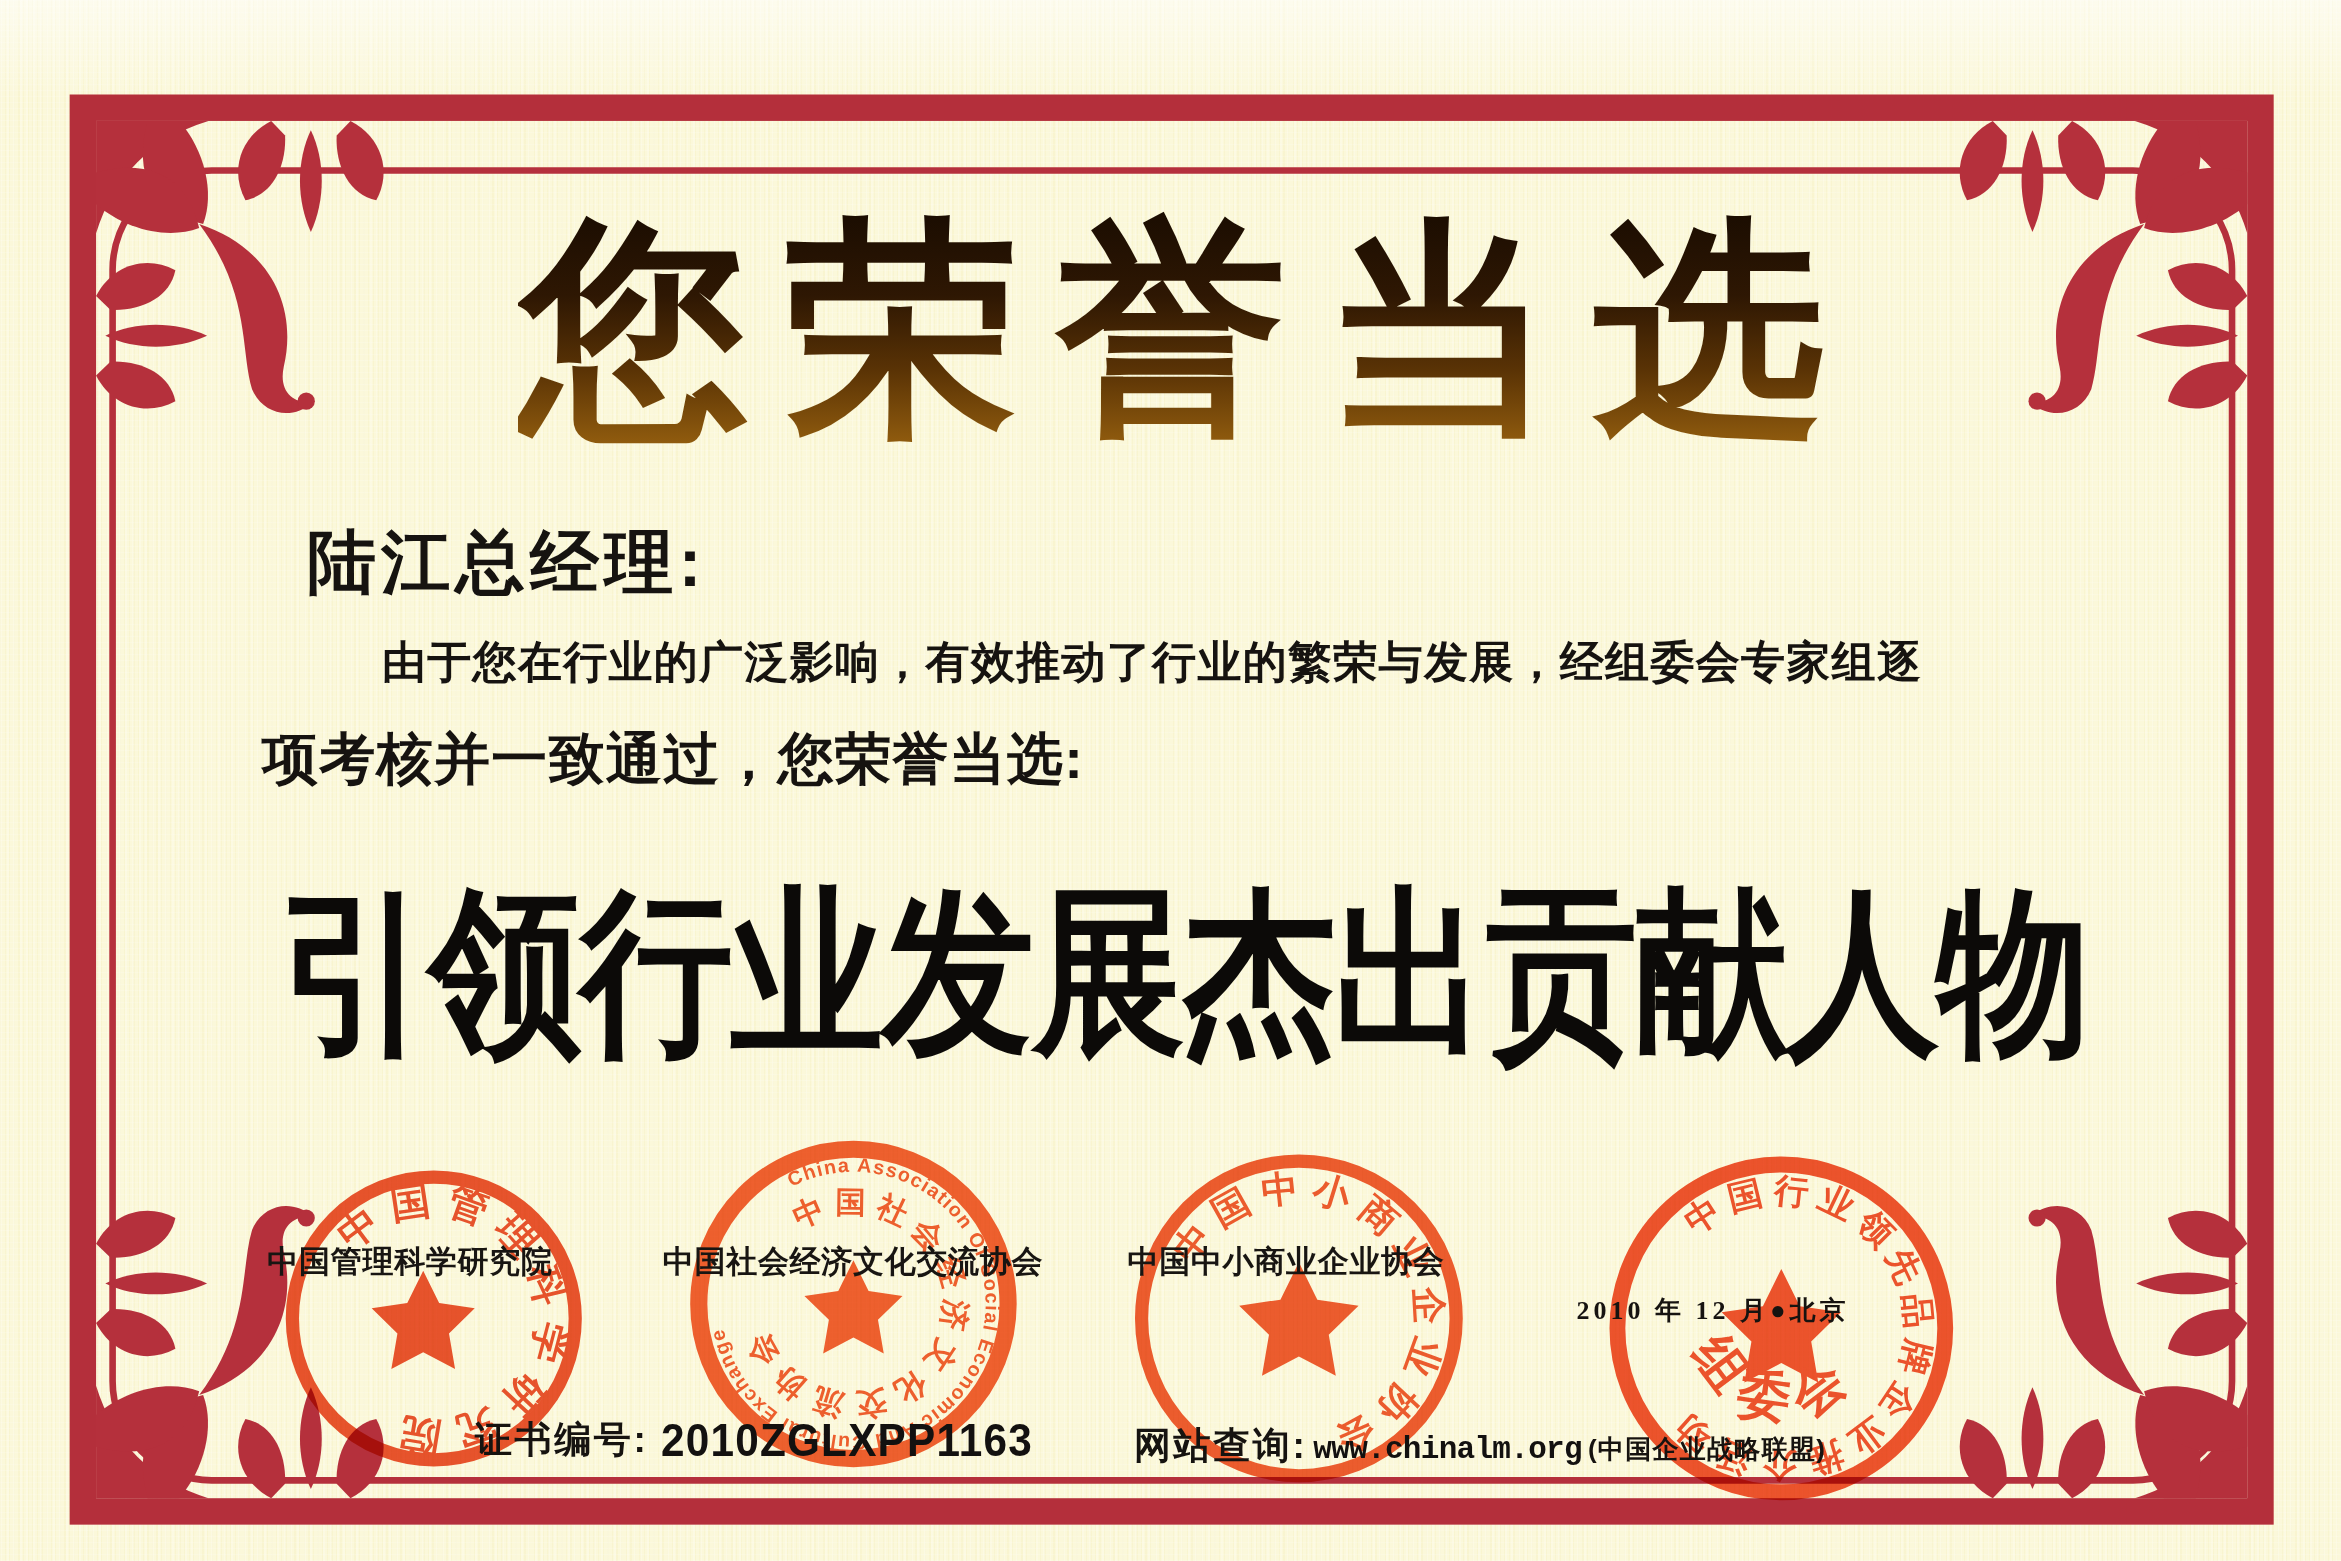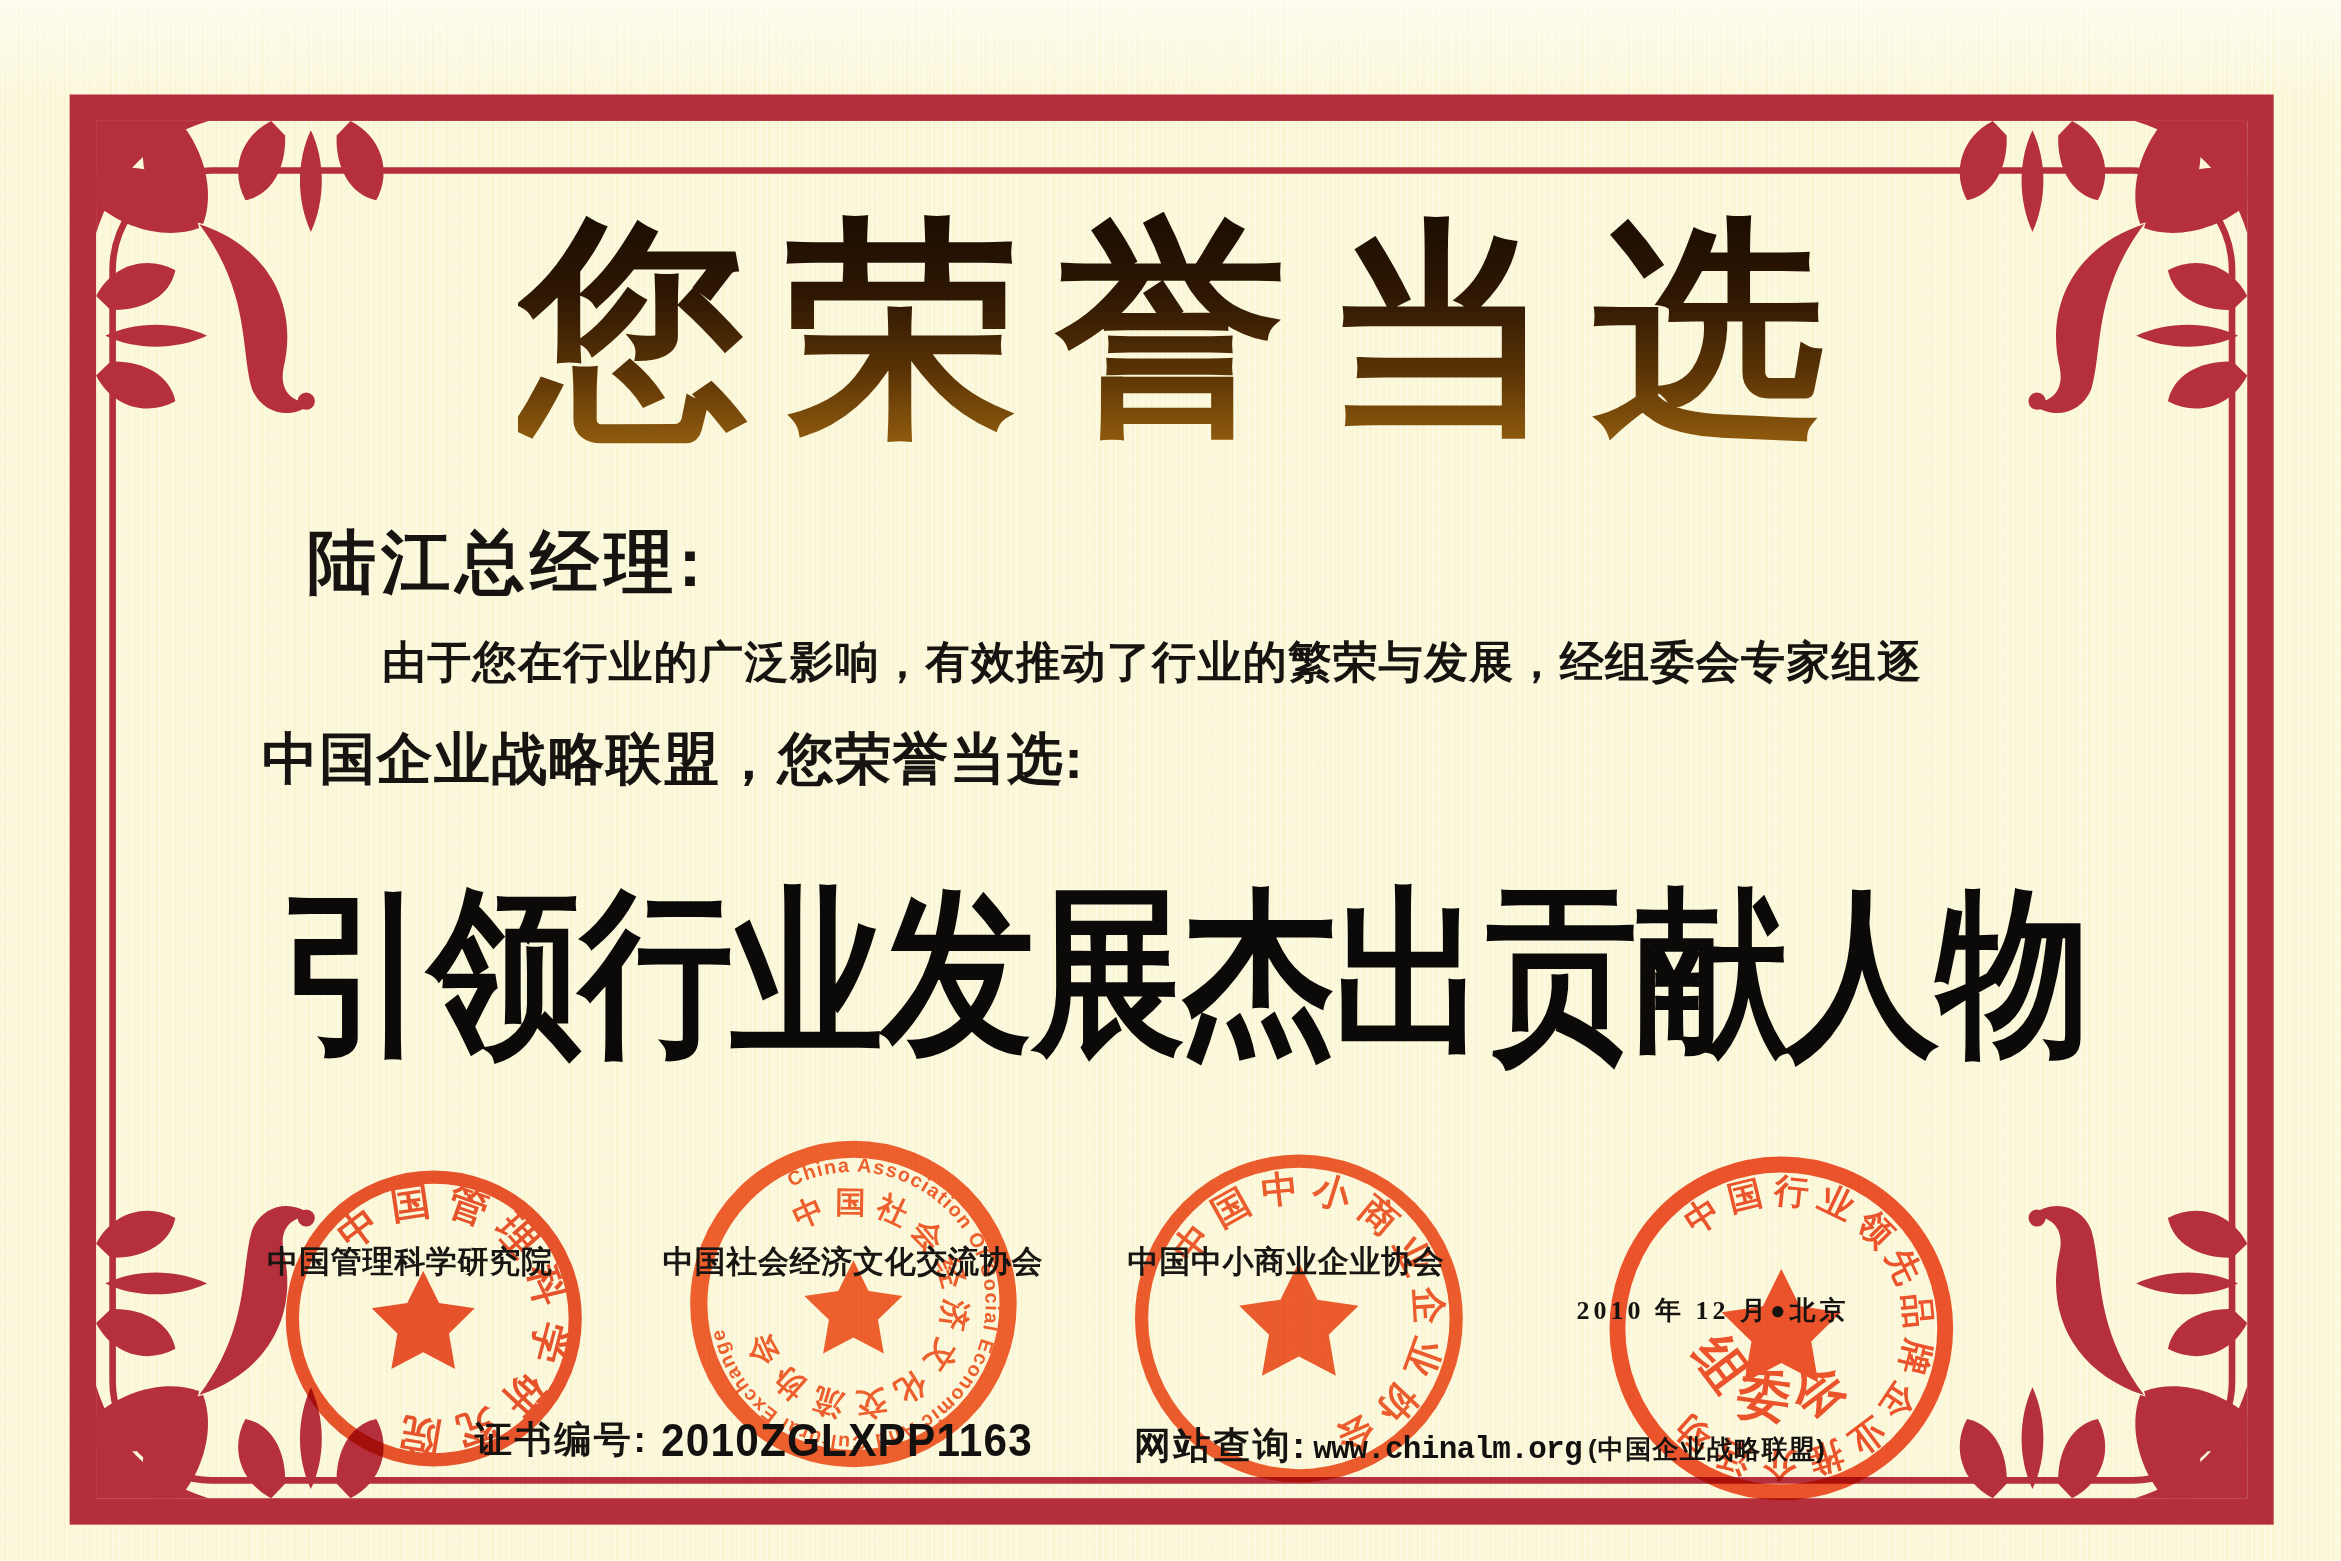--- a/index.html
+++ b/index.html
@@ -131,21 +131,21 @@
         <textPath href="#arc-s4b" startOffset="4%">组委会</textPath>
       </text>
     </g>
   </svg>
 
   <div class="txt title">您荣誉当选</div>
 
   <div class="txt recipient">陆江总经理:</div>
 
   <div class="txt body-line1">由于您在行业的广泛影响，有效推动了行业的繁荣与发展，经组委会专家组逐</div>
-  <div class="txt body-line2">中国企业战略联盟，您荣誉当选:</div>
+  <div class="txt body-line2">项考核并一致通过，您荣誉当选:</div>
 
   <div class="txt award">引领行业发展杰出贡献人物</div>
 
   <div class="txt org org-1">中国管理科学研究院</div>
   <div class="txt org org-2">中国社会经济文化交流协会</div>
   <div class="txt org org-3">中国中小商业企业协会</div>
 
   <div class="txt date-line">2010 年 12 月●北京</div>
 
   <div class="txt footer-left">

